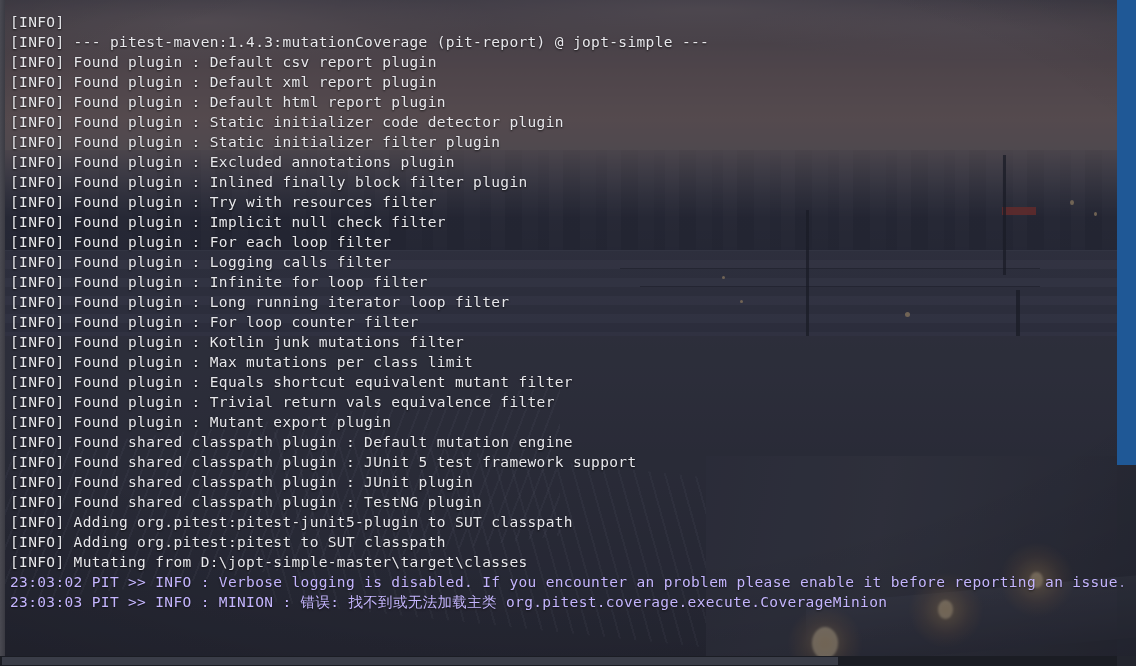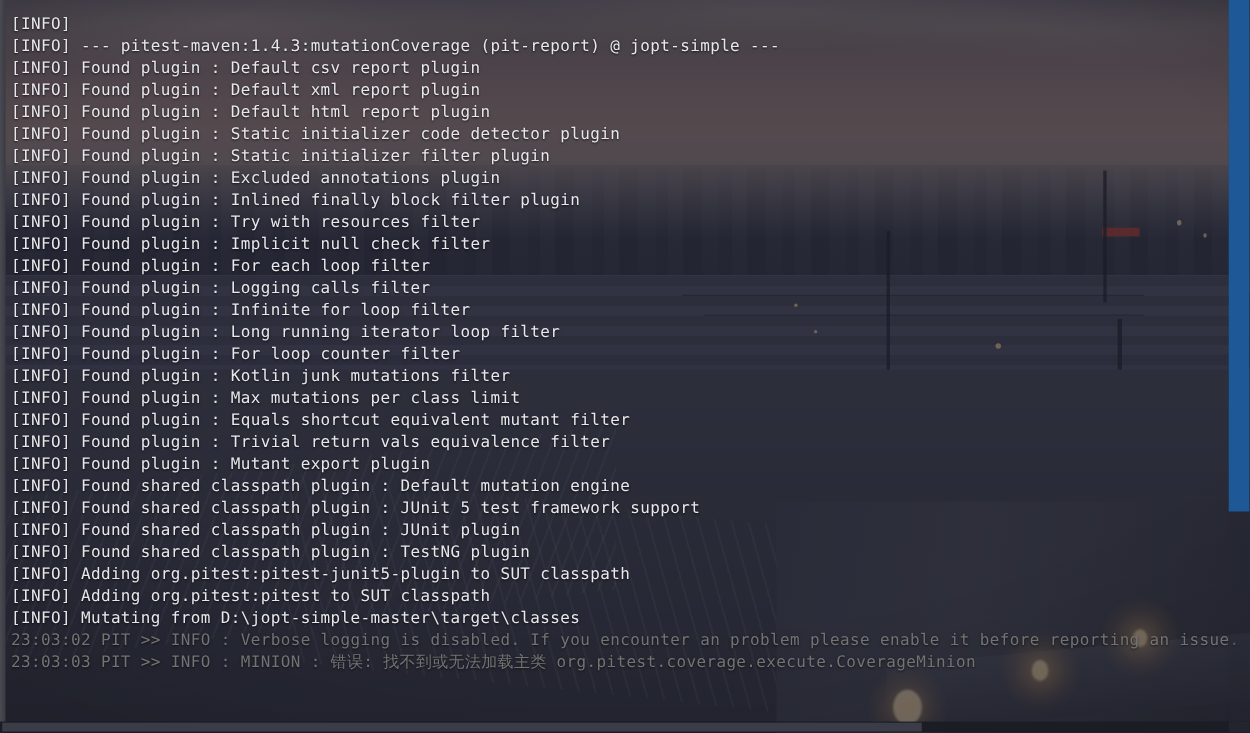--- a/index.html
+++ b/index.html
@@ -99,21 +99,21 @@
     background:radial-gradient(120% 100% at 50% 40%, rgba(0,0,0,0) 45%, rgba(0,0,0,.30) 100%);}
 
   
   .term{
     position:absolute;left:0;top:0;right:0;bottom:0;
     padding:12px 0 0 10px;
     font-size:14.5px;line-height:20px;letter-spacing:.35px;
     white-space:pre;
   }
   .line{height:20px;color:#e8e8ec;text-shadow:0 1px 2px rgba(0,0,0,.75);}
-  .line.red{color:#737373;text-shadow:0 1px 2px rgba(0,0,0,.6);}
+  .line.red{color:#c4b5fd;text-shadow:0 1px 2px rgba(0,0,0,.6);}
 
   
   .edge-left{position:absolute;left:0;top:0;width:5px;height:666px;
     background:linear-gradient(90deg,#4a4a52,#3a3a42);}
   .sb-right-track{position:absolute;right:0;top:0;width:19px;height:666px;
     background:rgba(38,40,50,.30);}
   .sb-right-thumb{position:absolute;right:0;top:0;width:19px;height:465px;
     background:#1f5896;}
   .sb-bottom-track{position:absolute;left:0;bottom:0;width:1136px;height:10px;
     background:#1b1d24;}

